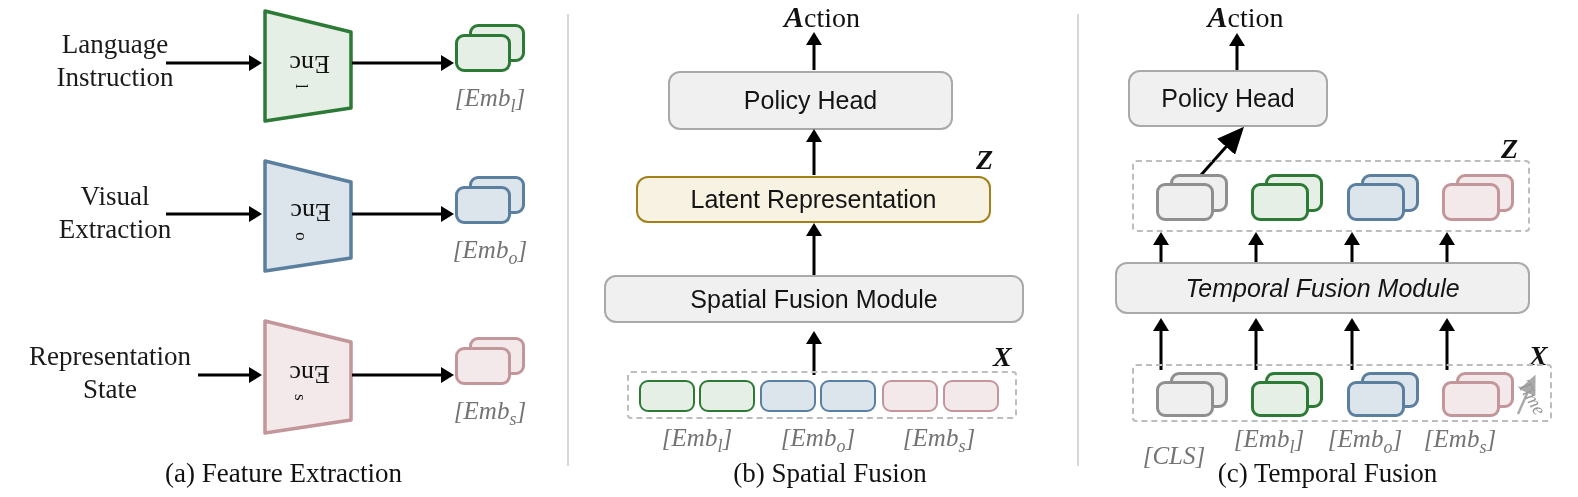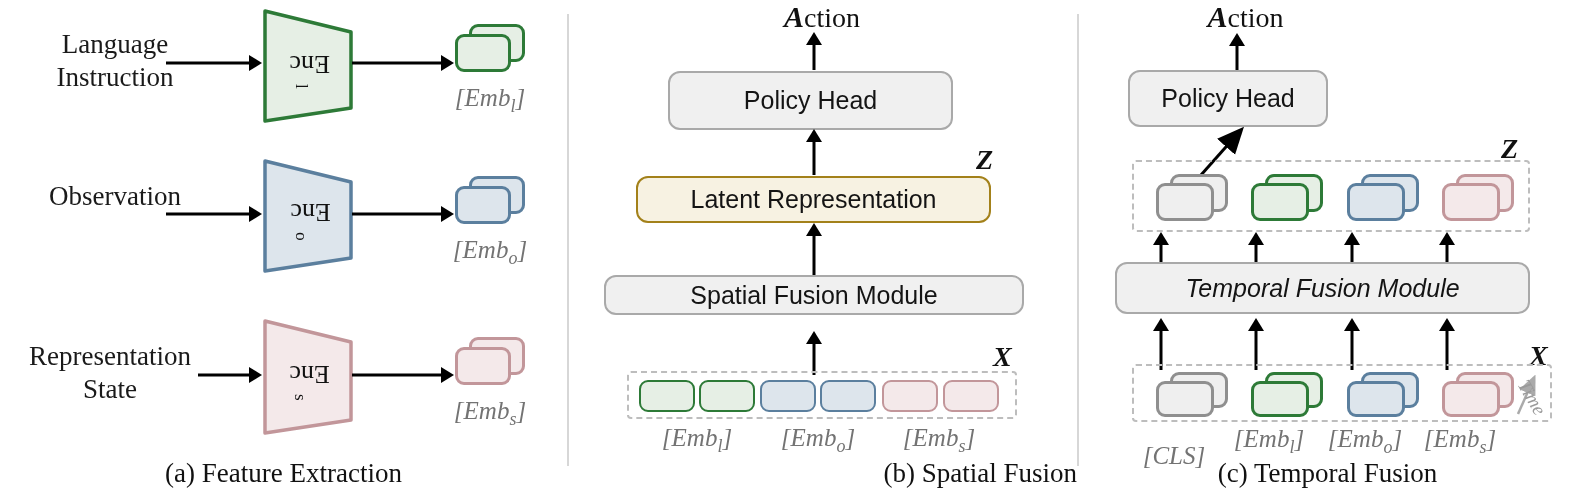--- a/index.html
+++ b/index.html
@@ -132,21 +132,22 @@
 
     <div class="stack" style="left:455px;top:24px;width:72px;height:54px;">
       <div class="card back" style="left:14px;top:0;width:56px;height:38px;background:#e6efe5;border:3px solid #2d7a37;"></div>
       <div class="card front" style="left:0;top:10px;width:56px;height:38px;background:#e6efe5;border:3px solid #2d7a37;"></div>
     </div>
     <div class="abs emb-label" style="left:430px;top:84px;width:120px;">
       <span>[Emb</span><sub>l</sub><span>]</span>
     </div>
 
     <div class="abs input-label" style="left:10px;top:180px;width:210px;">
-      <div>Observation</div>
+      <div>Visual</div>
+      <div>Extraction</div>
     </div>
 
     <div class="arrow-right" style="left:166px;top:206px;width:96px;height:16px;">
       <div class="shaft" style="width:84px;"></div>
         <div class="head"></div>
     </div>
 
     <div class="enc" style="left:262px;top:158px;width:92px;height:116px;">
       <svg width="92" height="116" viewBox="0 0 92 116">
         <polygon points="3,3 89,24 89,100 3,113" fill="#dde5ec" stroke="#5b7f9e" stroke-width="3.5" stroke-linejoin="round"></polygon>
@@ -228,21 +229,21 @@
 
     <div class="abs module gold" style="left:69px;top:176px;width:355px;height:47px;">
       <span>Latent Representation</span>
     </div>
 
     <div class="arrow-up" style="left:239px;top:223px;width:16px;height:52px;">
       <div class="head"></div>
         <div class="shaft" style="height:42px;"></div>
     </div>
 
-    <div class="abs module gray" style="left:37px;top:275px;width:420px;height:40px;text-align:right;">
+    <div class="abs module gray" style="left:37px;top:275px;width:420px;height:48px;text-align:right;">
       <span>Spatial Fusion Module</span>
     </div>
 
     <div class="arrow-up" style="left:239px;top:331px;width:16px;height:44px;">
       <div class="head"></div>
         <div class="shaft" style="height:34px;"></div>
     </div>
 
     <div class="abs varlabel" style="left:426px;top:341px;">X</div>
 
@@ -258,21 +259,21 @@
     <div class="abs emb-label" style="left:70px;top:424px;width:120px;">
       <span>[Emb</span><sub>l</sub><span>]</span>
     </div>
     <div class="abs emb-label" style="left:191px;top:424px;width:120px;">
       <span>[Emb</span><sub>o</sub><span>]</span>
     </div>
     <div class="abs emb-label" style="left:312px;top:424px;width:120px;">
       <span>[Emb</span><sub>s</sub><span>]</span>
     </div>
 
-    <div class="abs caption" style="left:0;top:458px;width:510px;text-align:right;">(b) Spatial Fusion</div>
+    <div class="abs caption" style="left:8px;top:458px;width:510px;">(b) Spatial Fusion</div>
   </div>
 
   <div class="abs" style="left:1077px;top:0;width:501px;height:497px;">
 
     <div class="abs action-label" style="left:76px;top:0px;width:185px;text-align:center;">
       <span class="big">A</span><span>ction</span>
     </div>
 
     <div class="arrow-up" style="left:152px;top:33px;width:16px;height:37px;">
       <div class="head"></div>

